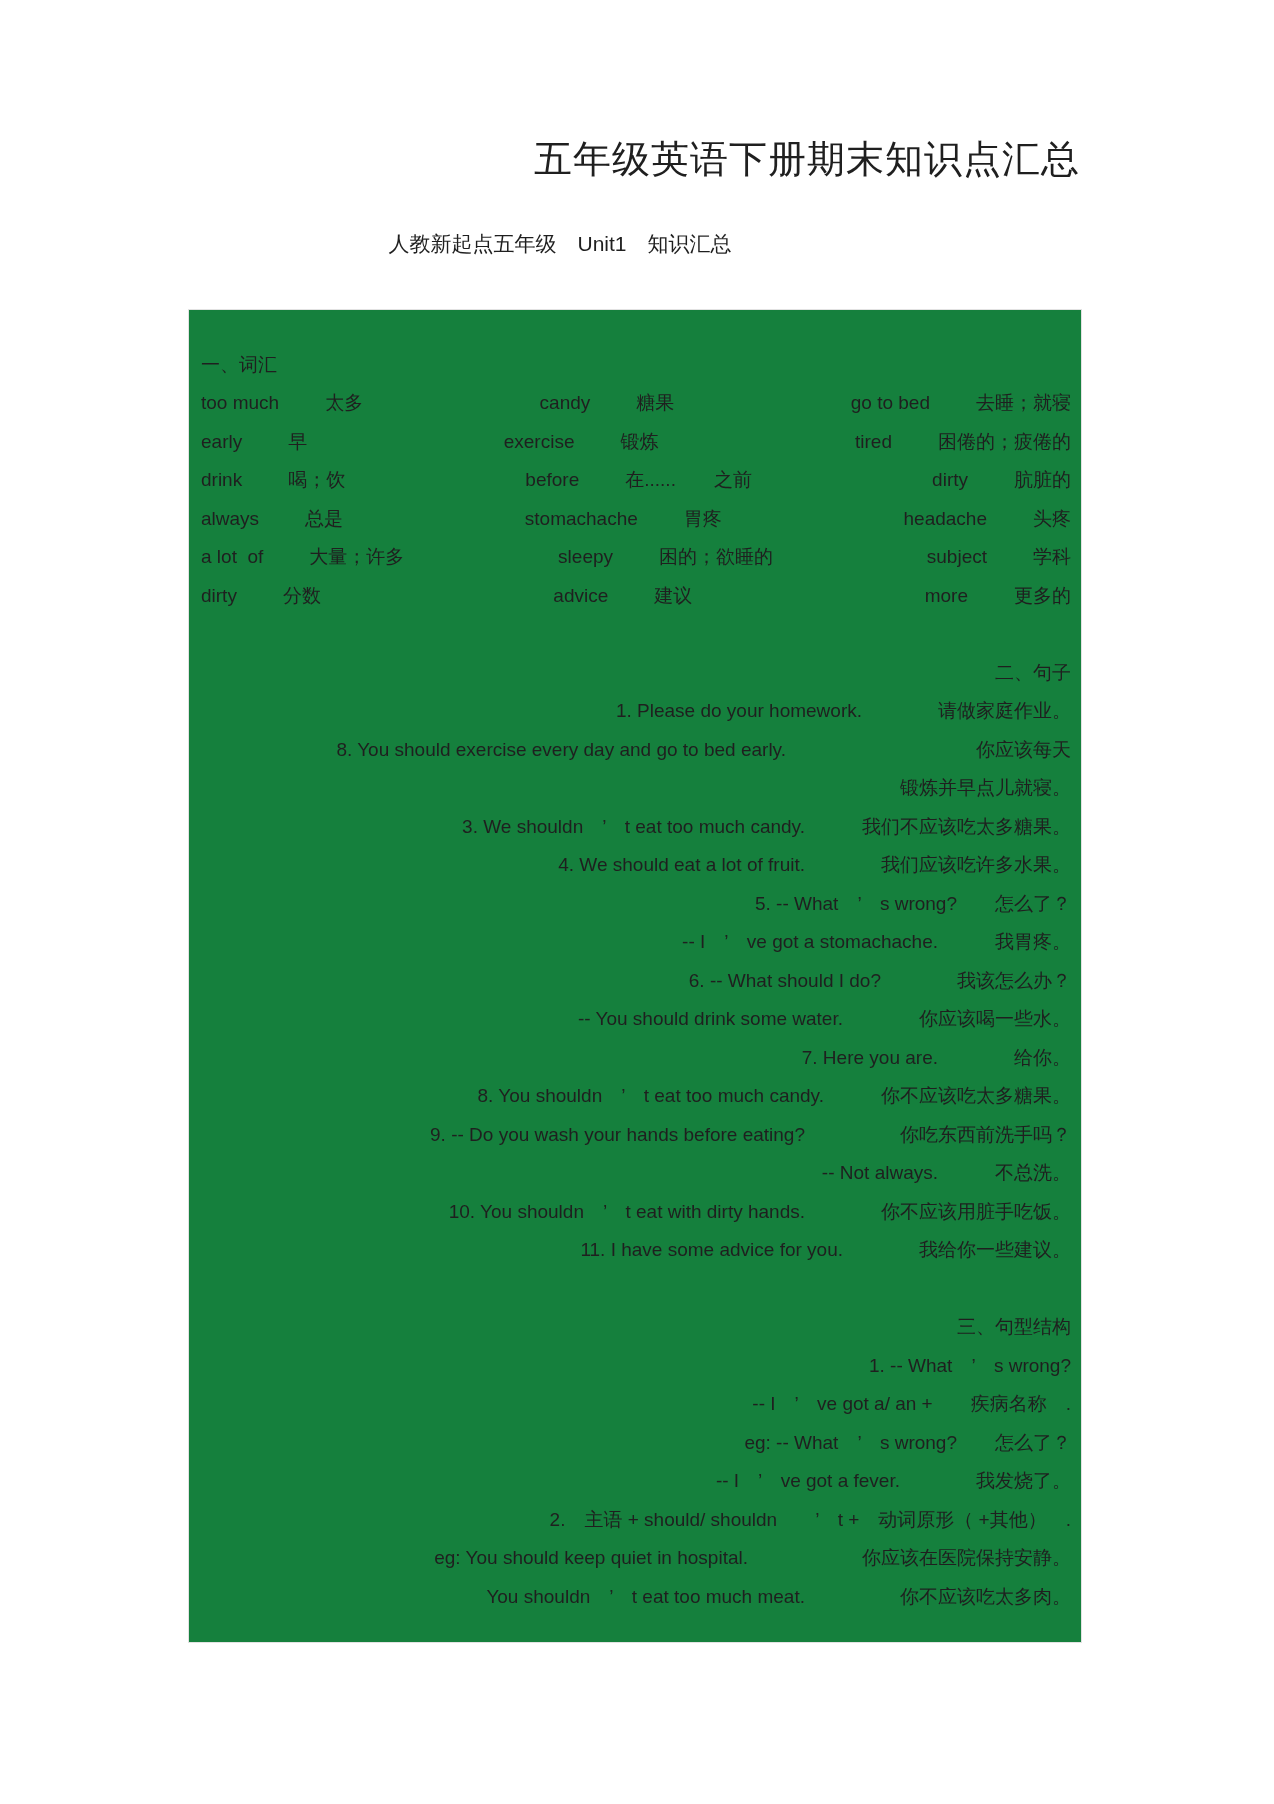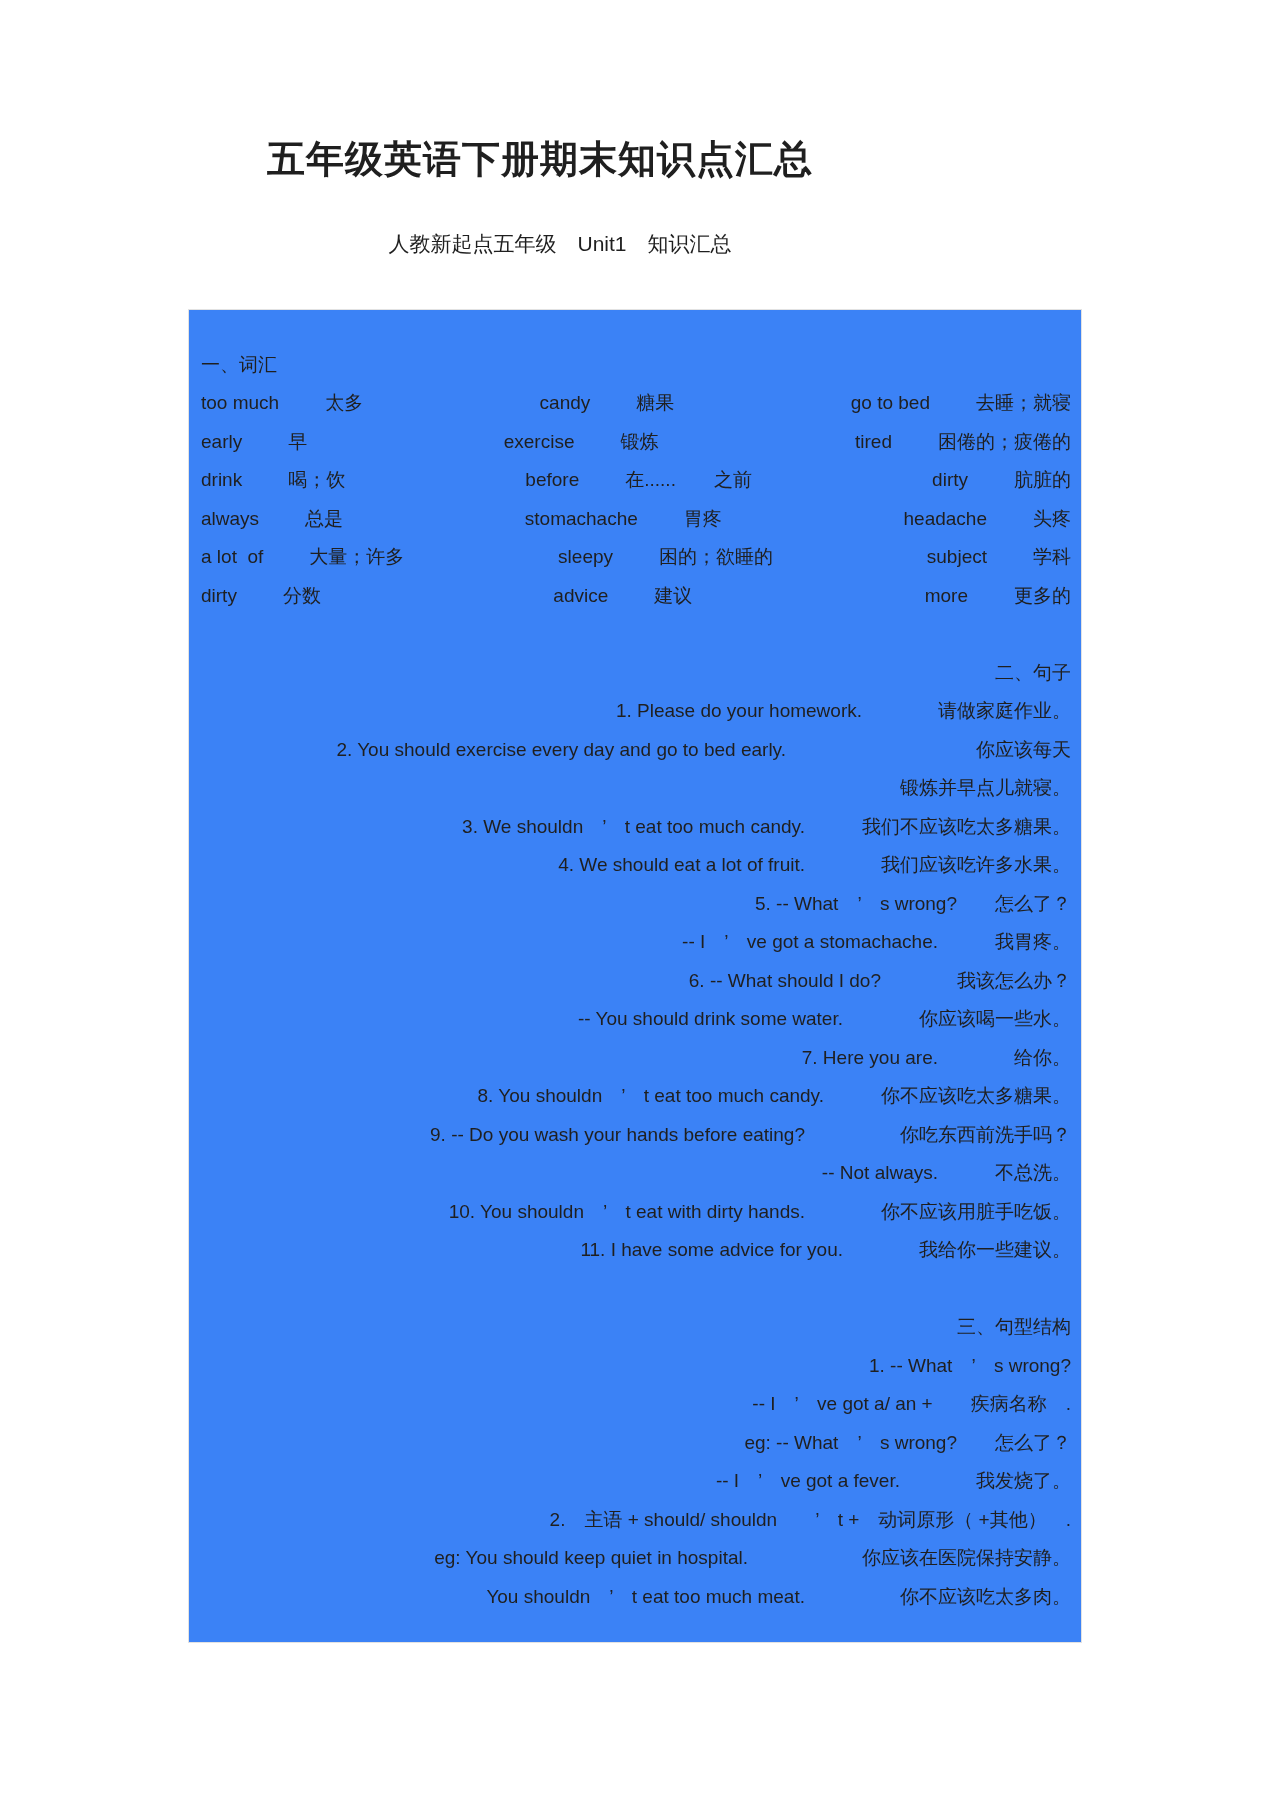--- a/index.html
+++ b/index.html
@@ -8,40 +8,40 @@
     background:#ffffff;
     font-family:"Liberation Sans","DejaVu Sans",sans-serif;
     color:#1f1f1f;
     overflow:hidden;
   }
   .doc-col{width:1080px;}
   h1.doc-title{
     margin:138px 0 0 0;
     font-size:38px;
     line-height:1.15;
-    font-weight:bold;
-    text-align:center;
+    font-weight:normal;
+    text-align:right;
     letter-spacing:1px;
     white-space:pre;
   }
   .doc-subtitle{
     margin-top:48px;
     font-size:21px;
     line-height:1.3;
     text-align:center;
     white-space:pre;
     padding-left:40px;
   }
   .content-box{
     box-sizing:border-box;
     margin-top:52px;
     margin-left:188px;
     width:894px;
     border:1px solid #e2e2e2;
-    background:#3b82f6;
+    background:#15803d;
     padding:36px 10px 26px 12px;
     min-height:1330px;
   }
   .line{
     font-size:19px;
     line-height:38.5px;
     white-space:pre-wrap;
   }
   .section.spaced{margin-top:38.5px;text-align:right;}
   .vocab-row{
@@ -72,21 +72,21 @@
           <div class="line vocab-row"><span class="pair"><span class="en">always</span><span class="cn">总是</span></span><span class="pair"><span class="en">stomachache</span><span class="cn">胃疼</span></span><span class="pair"><span class="en">headache</span><span class="cn">头疼</span></span></div>
           <div class="line vocab-row"><span class="pair"><span class="en">a lot  of</span><span class="cn">大量；许多</span></span><span class="pair"><span class="en">sleepy</span><span class="cn">困的；欲睡的</span></span><span class="pair"><span class="en">subject</span><span class="cn">学科</span></span></div>
           <div class="line vocab-row"><span class="pair"><span class="en">dirty</span><span class="cn">分数</span></span><span class="pair"><span class="en">advice</span><span class="cn">建议</span></span><span class="pair"><span class="en">more</span><span class="cn">更多的</span></span></div>
         </div>
     </div>
 
     <div class="section spaced">
       <div class="line heading">二、句子</div>
       <div id="sentence-lines">
           <div class="line">1. Please do your homework.　　　　请做家庭作业。</div>
-          <div class="line">2. You should exercise every day and go to bed early.　　　　　　　　　　你应该每天</div>
+          <div class="line">8. You should exercise every day and go to bed early.　　　　　　　　　　你应该每天</div>
           <div class="line">锻炼并早点儿就寝。</div>
           <div class="line">3. We shouldn　’　t eat too much candy.　　　我们不应该吃太多糖果。</div>
           <div class="line">4. We should eat a lot of fruit.　　　　我们应该吃许多水果。</div>
           <div class="line">5. -- What　’　s wrong?　　怎么了？</div>
           <div class="line">　　-- I　’　ve got a stomachache.　　　我胃疼。</div>
           <div class="line">6. -- What should I do?　　　　我该怎么办？</div>
           <div class="line">　-- You should drink some water.　　　　你应该喝一些水。</div>
           <div class="line">7. Here you are.　　　　给你。</div>
           <div class="line">8. You shouldn　’　t eat too much candy.　　　你不应该吃太多糖果。</div>
           <div class="line">9. -- Do you wash your hands before eating?　　　　　你吃东西前洗手吗？</div>

